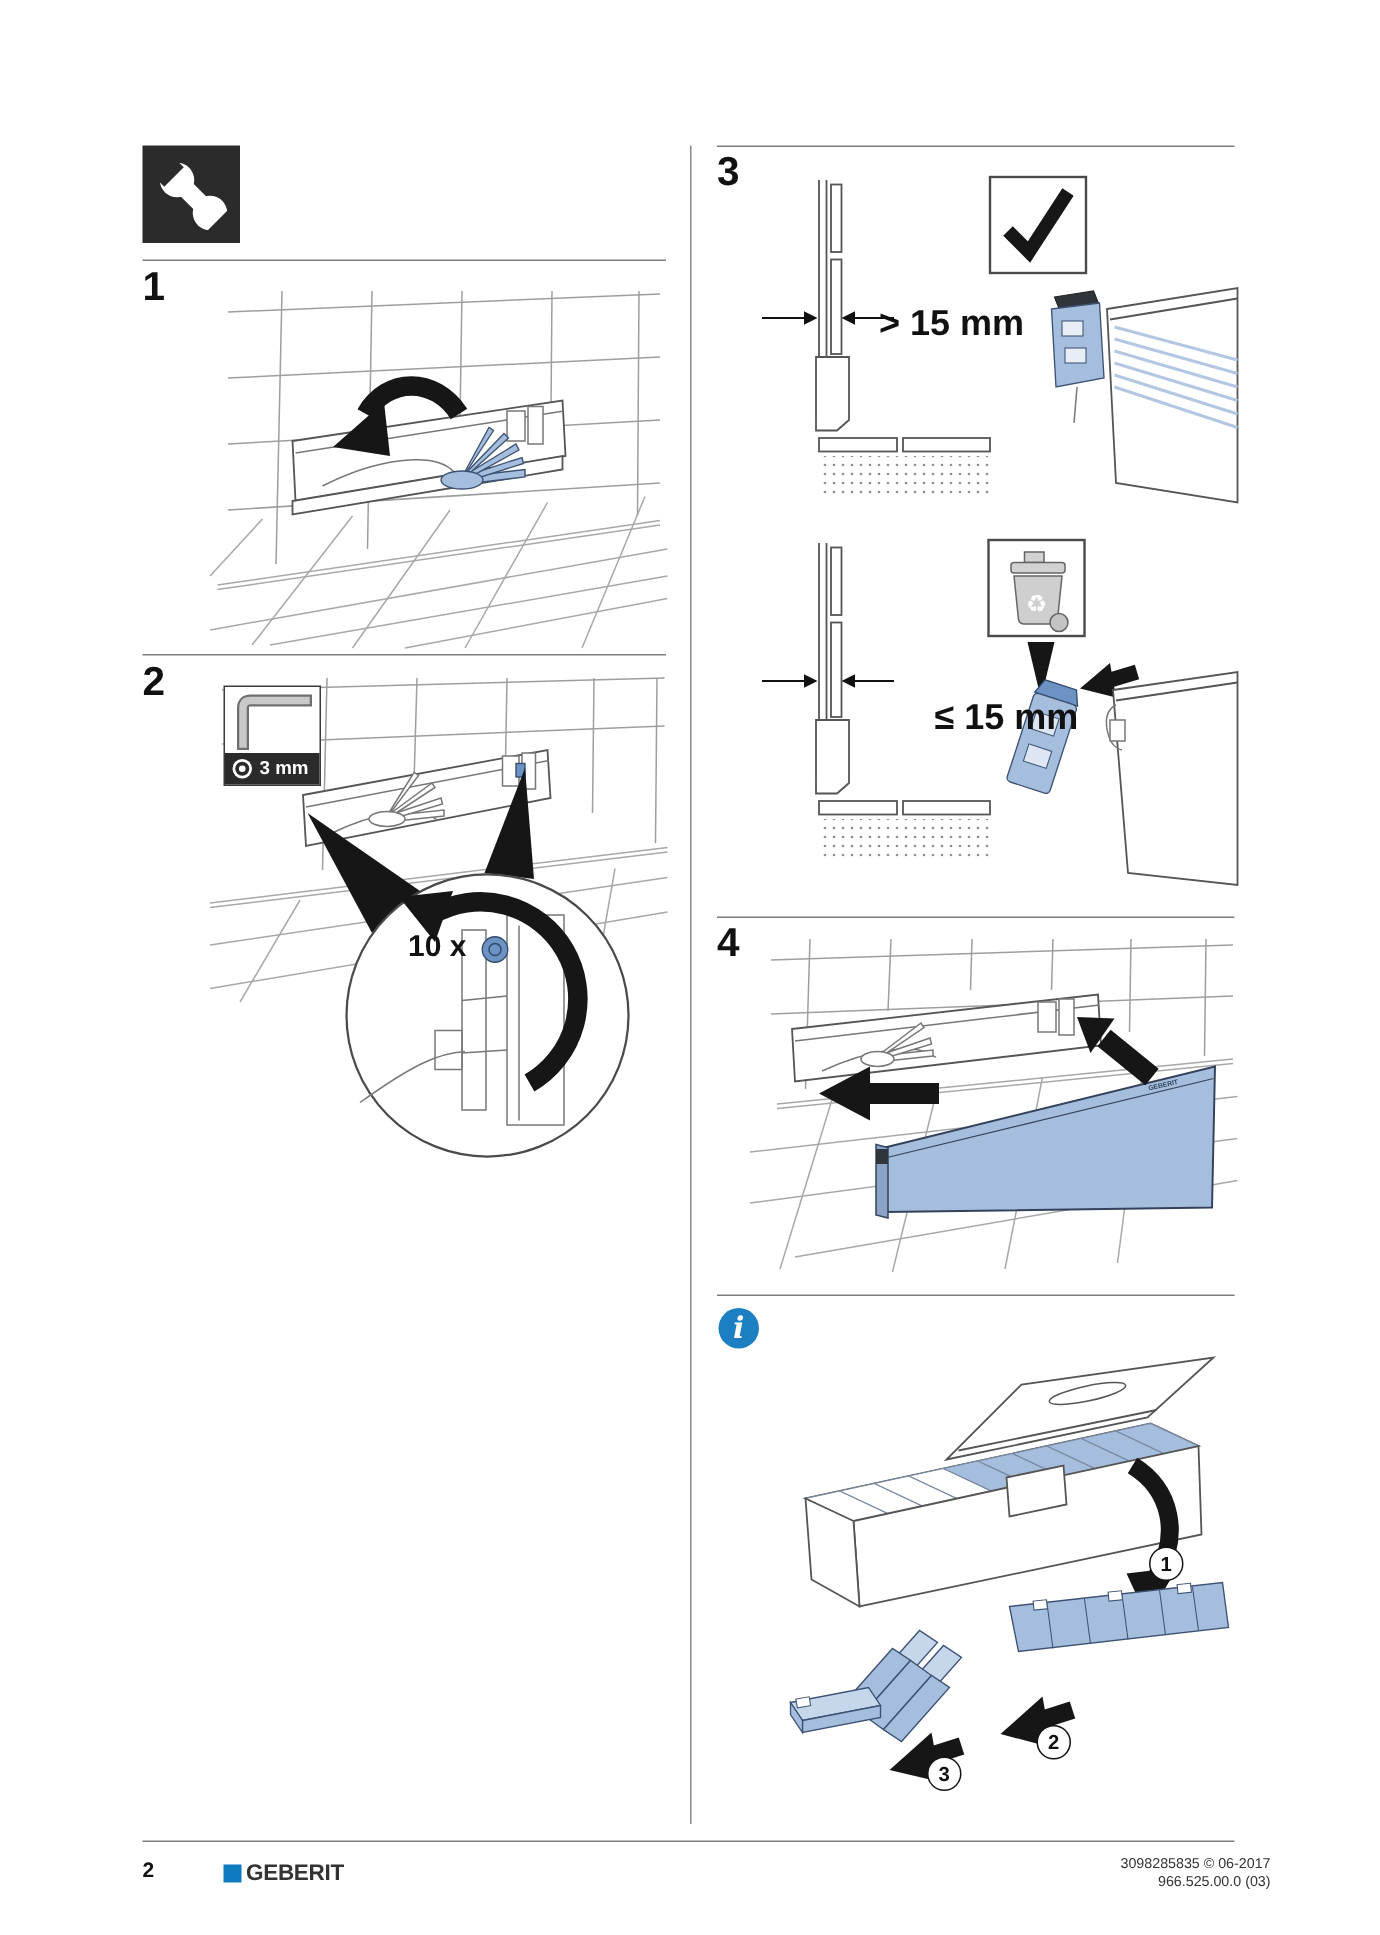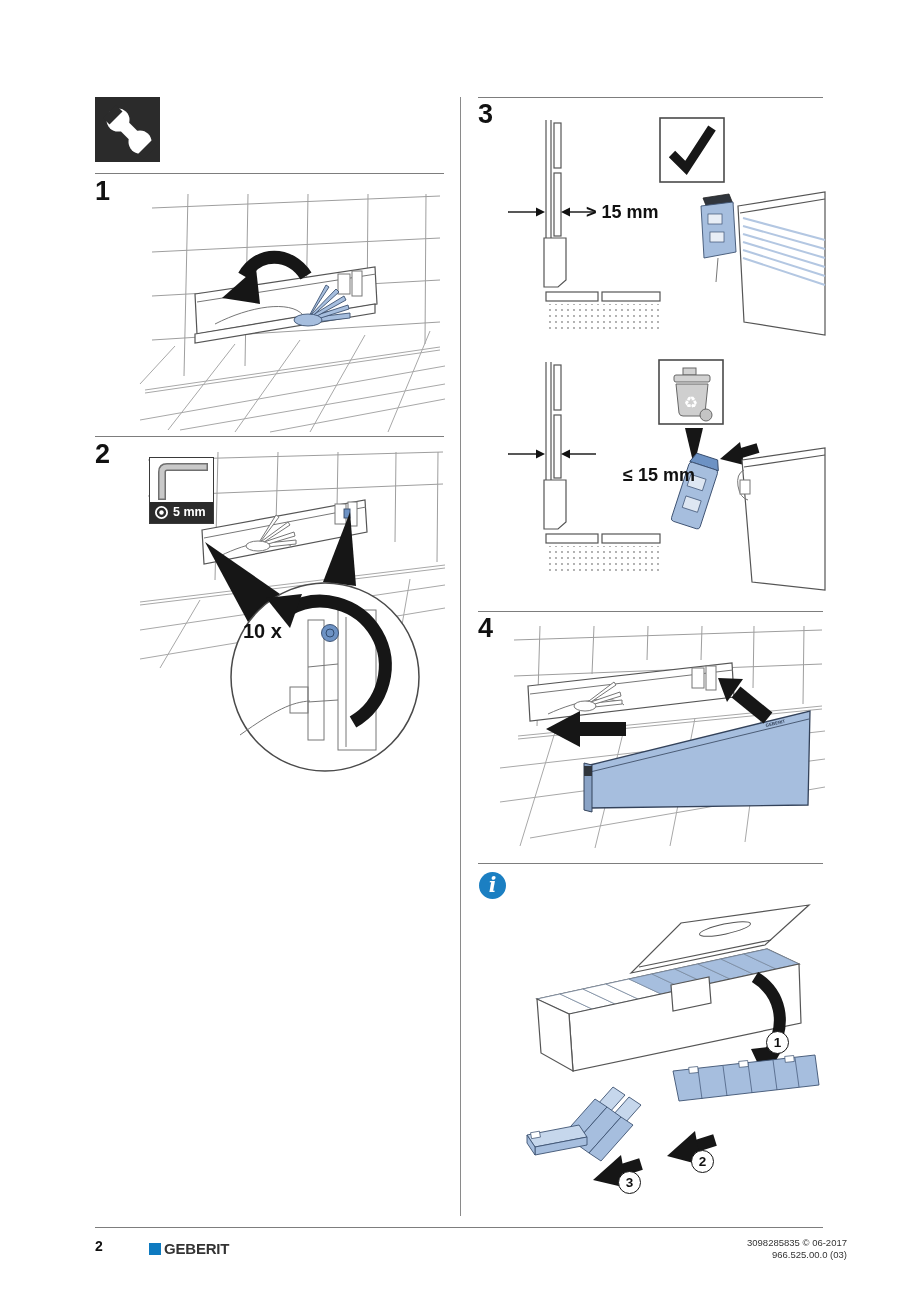--- a/index.html
+++ b/index.html
@@ -12,22 +12,22 @@
     --outline:#555555;
     --tile:#9e9e9e;
     --floor:#a8a8a8;
   }
   html,body{margin:0;padding:0;background:#ffffff;}
   body{font-family:"Liberation Sans", sans-serif;color:var(--ink);}
   .page{position:relative;width:920px;height:1290px;background:#fff;overflow:hidden;}
   .rule{position:absolute;height:1px;background:#7d7d7d;}
   .vrule{position:absolute;width:1px;background:#8a8a8a;}
   .stepnum{position:absolute;font-size:27px;font-weight:700;line-height:1;color:#111;}
-  .overlay-label{position:absolute;font-size:18px;font-weight:700;color:#111;white-space:nowrap;}
-  .repeat-label{position:absolute;font-size:20px;font-weight:600;color:#111;text-align:left;}
+  .overlay-label{position:absolute;font-size:24px;font-weight:700;color:#111;white-space:nowrap;}
+  .repeat-label{position:absolute;font-size:20px;font-weight:600;color:#111;text-align:right;}
   .badge{position:absolute;width:21px;height:21px;border:1.6px solid #141414;border-radius:50%;
          background:#fff;display:flex;align-items:center;justify-content:center;
          font-size:13.5px;font-weight:600;color:#111;}
   
   .toolbox-black{position:absolute;width:65px;height:65px;background:#2b2b2b;}
   
   .hexkey-box{position:absolute;width:65px;height:67px;border:1.5px solid #3a3a3a;background:#fff;box-sizing:border-box;z-index:5;}
   .hexkey-bar{position:absolute;left:0;right:0;bottom:0;height:21px;background:#2b2b2b;display:flex;align-items:center;gap:4px;padding-left:4px;}
   .hexkey-bar .sz{color:#fff;font-size:12.5px;font-weight:700;line-height:1;}
   
@@ -188,21 +188,21 @@
   <div class="hexkey-box" style="left:149px;top:457px;">
     <svg width="62" height="44" viewBox="0 0 62 44" style="left:0;top:0;">
       <path d="M12,38 L12,14 Q12,9 17,9 L54,9" stroke="#6f6f6f" stroke-width="8" fill="none" stroke-linecap="square"></path>
       <path d="M12,38 L12,14 Q12,9 17,9 L54,9" stroke="#c9c9c9" stroke-width="5" fill="none" stroke-linecap="square"></path>
     </svg>
     <div class="hexkey-bar">
       <svg width="15" height="15" viewBox="0 0 15 15" style="position:static;">
         <circle cx="7.5" cy="7.5" r="5.6" fill="none" stroke="#fff" stroke-width="1.8"></circle>
         <circle cx="7.5" cy="7.5" r="2.2" fill="#fff"></circle>
       </svg>
-      <span class="sz">5 mm</span>
+      <span class="sz">3 mm</span>
     </div>
   </div>
 
   <div class="repeat-label" style="left:243px;top:620px;width:68px;">10 x</div>
 
   <div class="vrule" style="left:460px;top:97px;height:1119px;"></div>
 
   <div class="rule" style="left:478px;top:97px;width:345px;"></div>
   <div class="stepnum" style="left:478px;top:101px;">3</div>
 

